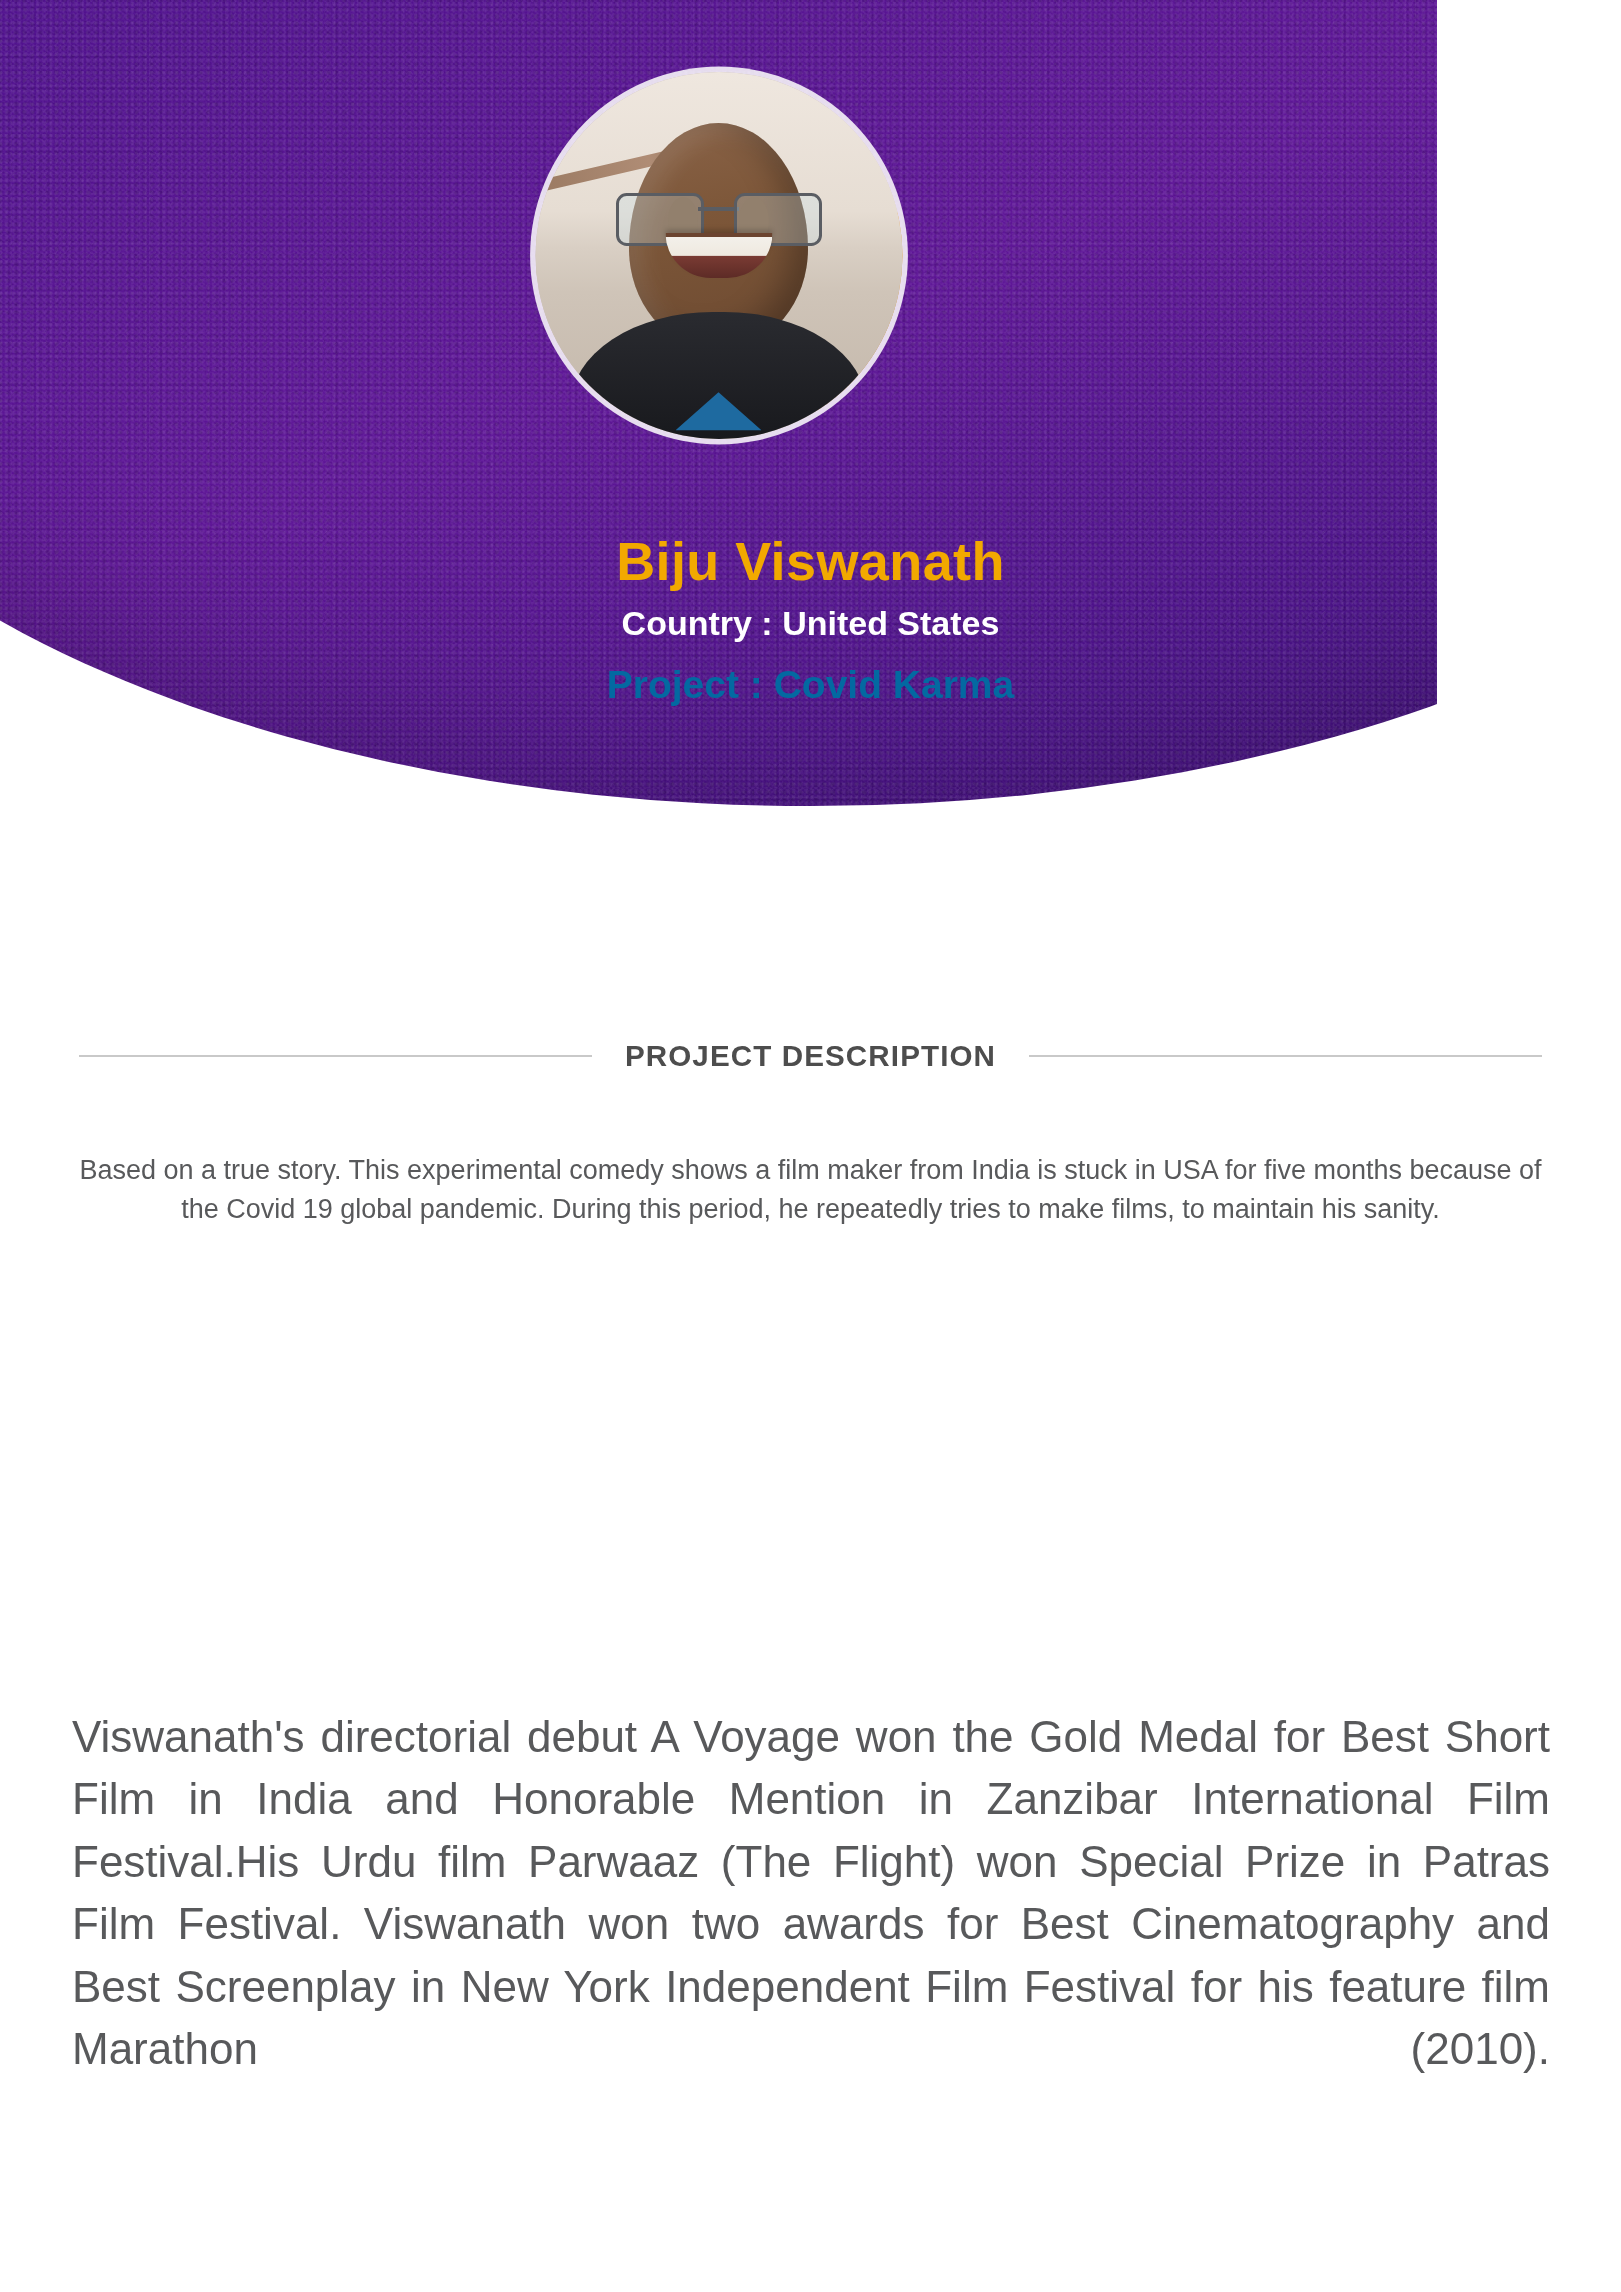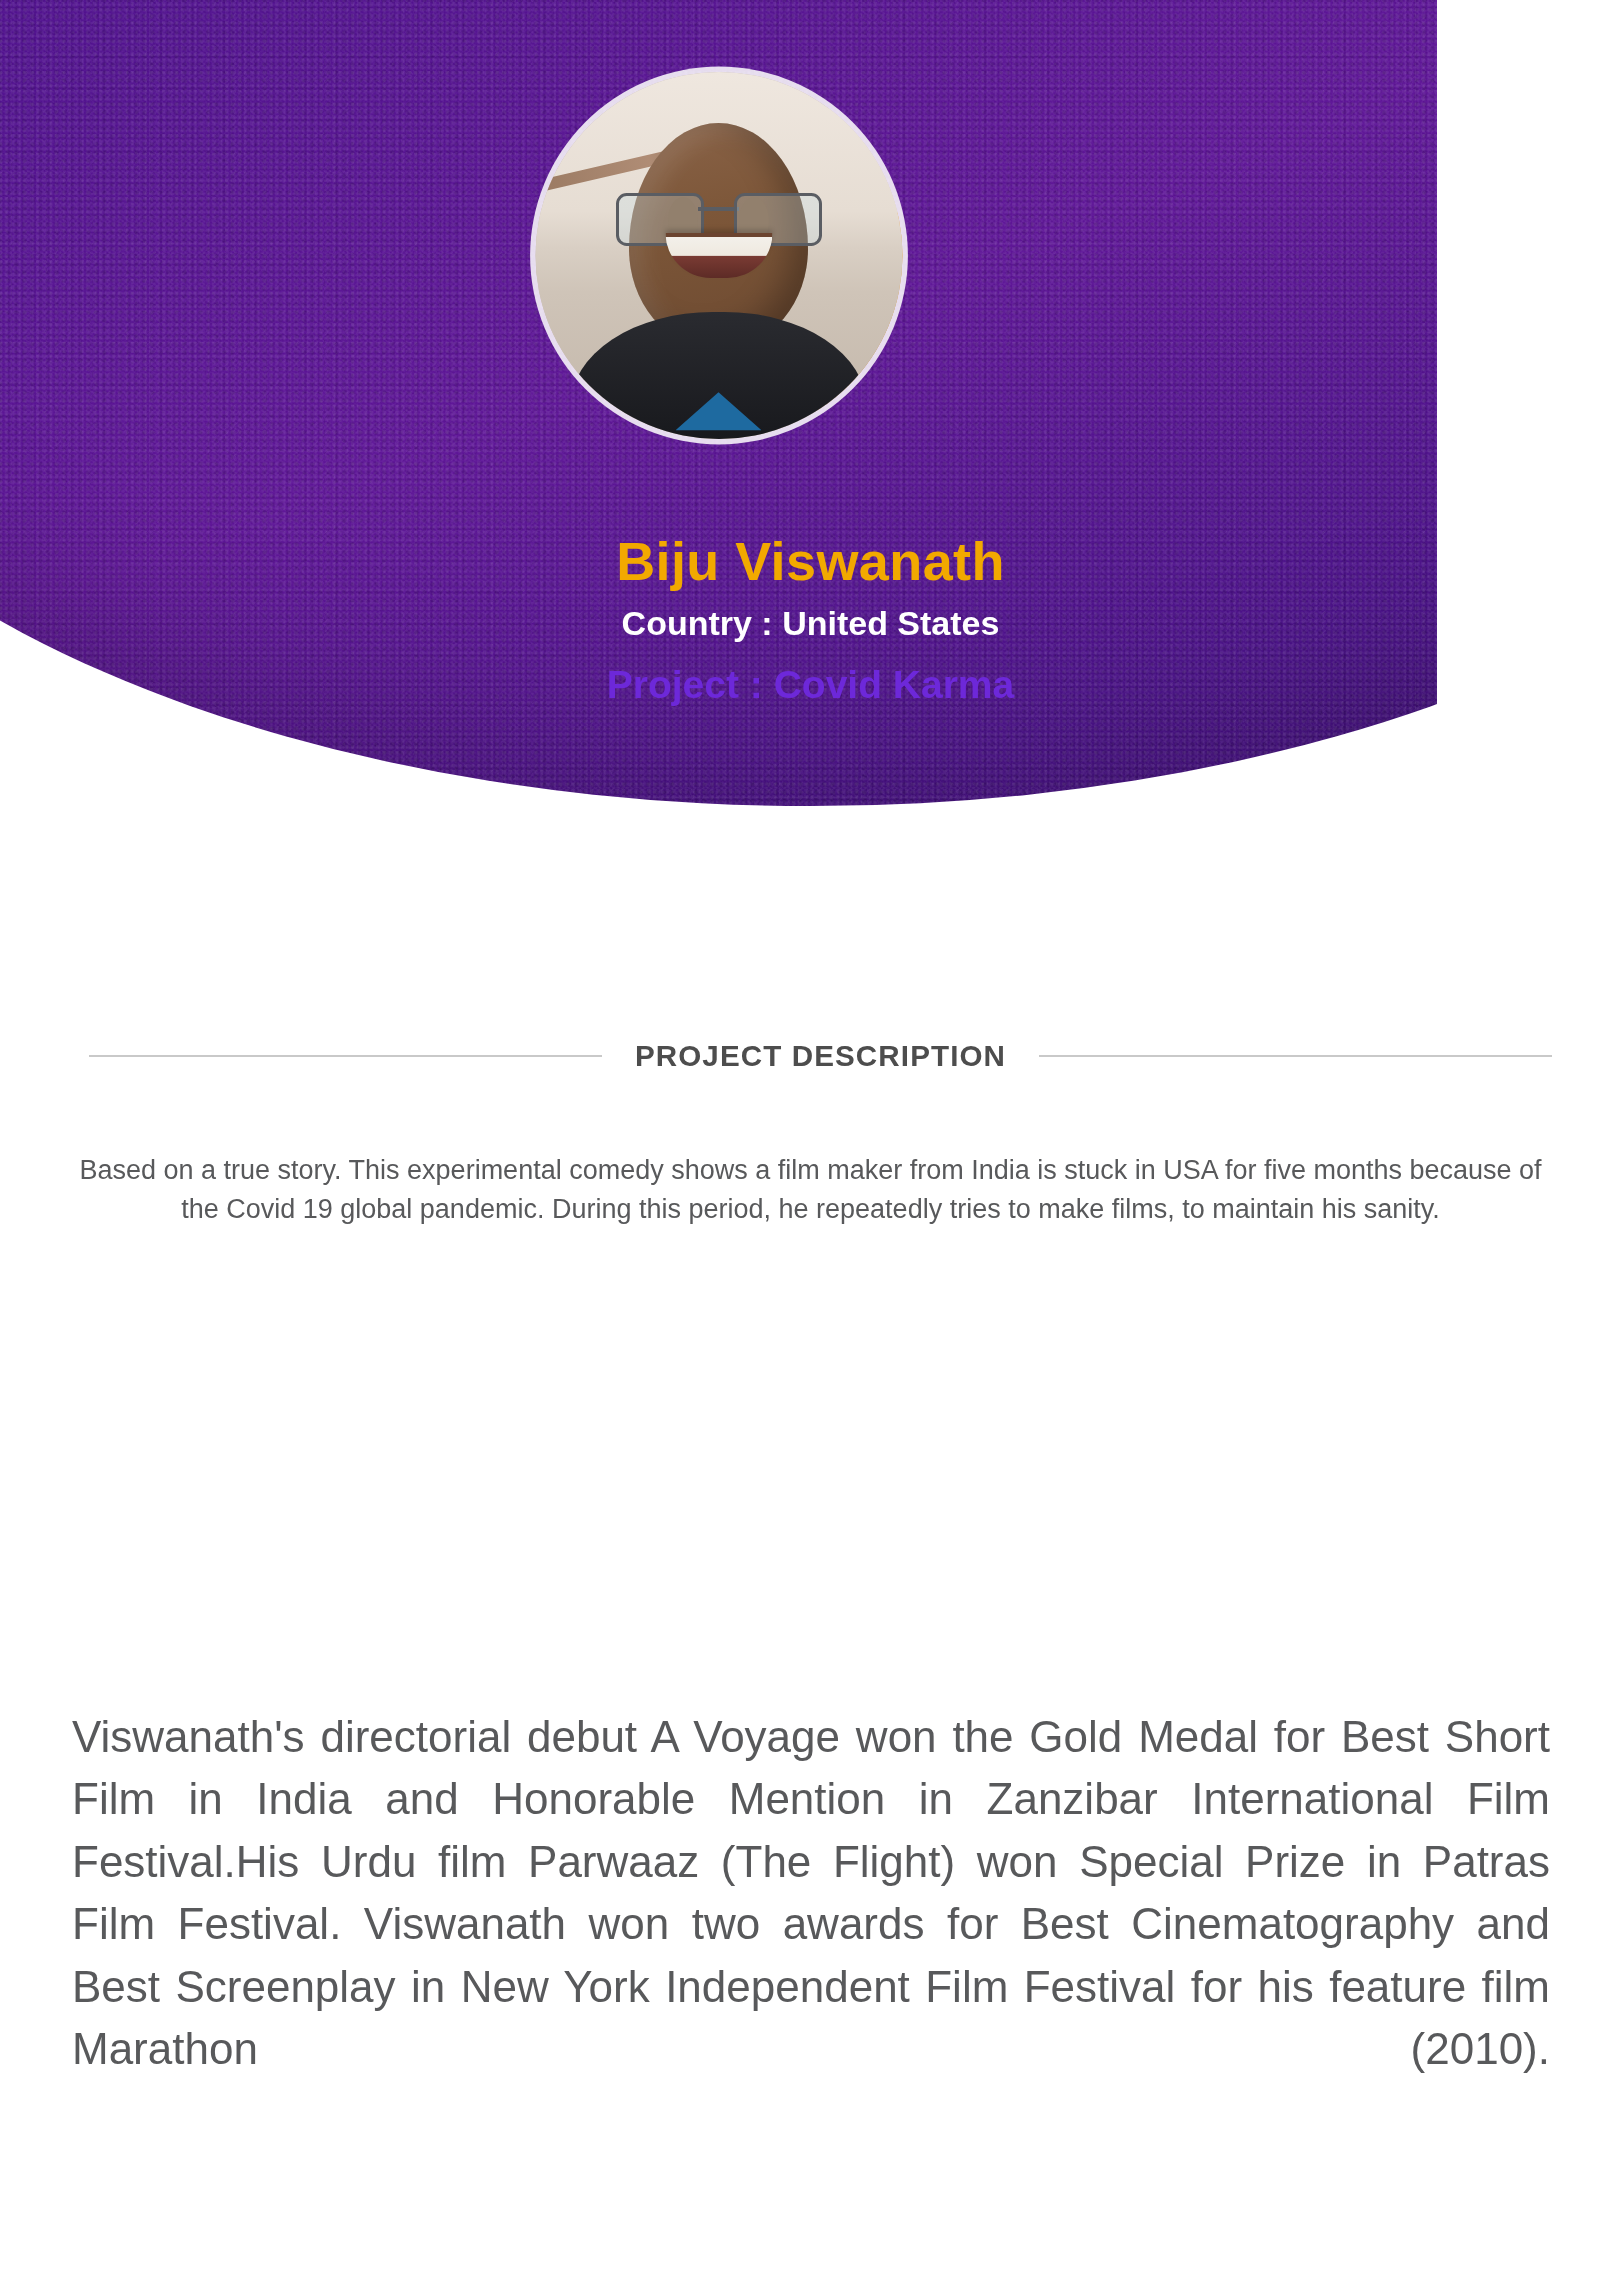--- a/index.html
+++ b/index.html
@@ -214,29 +214,29 @@
   .person-country {
     font-size: 34px;
     font-weight: bold;
     color: #ffffff;
     line-height: 1.25;
     margin: 12px;
   }
   .person-project {
     font-size: 39px;
     font-weight: bold;
-    color: #6d28d9;
+    color: #0369a1;
     line-height: 1.3;
     margin-top: 16px;
   }
 
   
   .section-heading {
     position: absolute;
-    left: 89px;
+    left: 79px;
     width: 1463px;
     display: flex;
     align-items: center;
     gap: 33px;
   }
   .section-heading .rule {
     flex: 1;
     height: 1.8px;
     background: #c9c9c9;
   }

